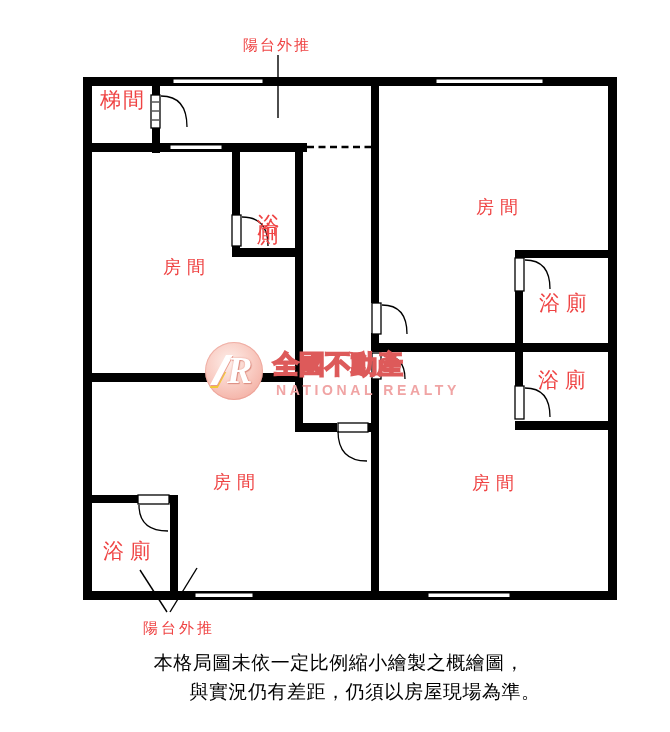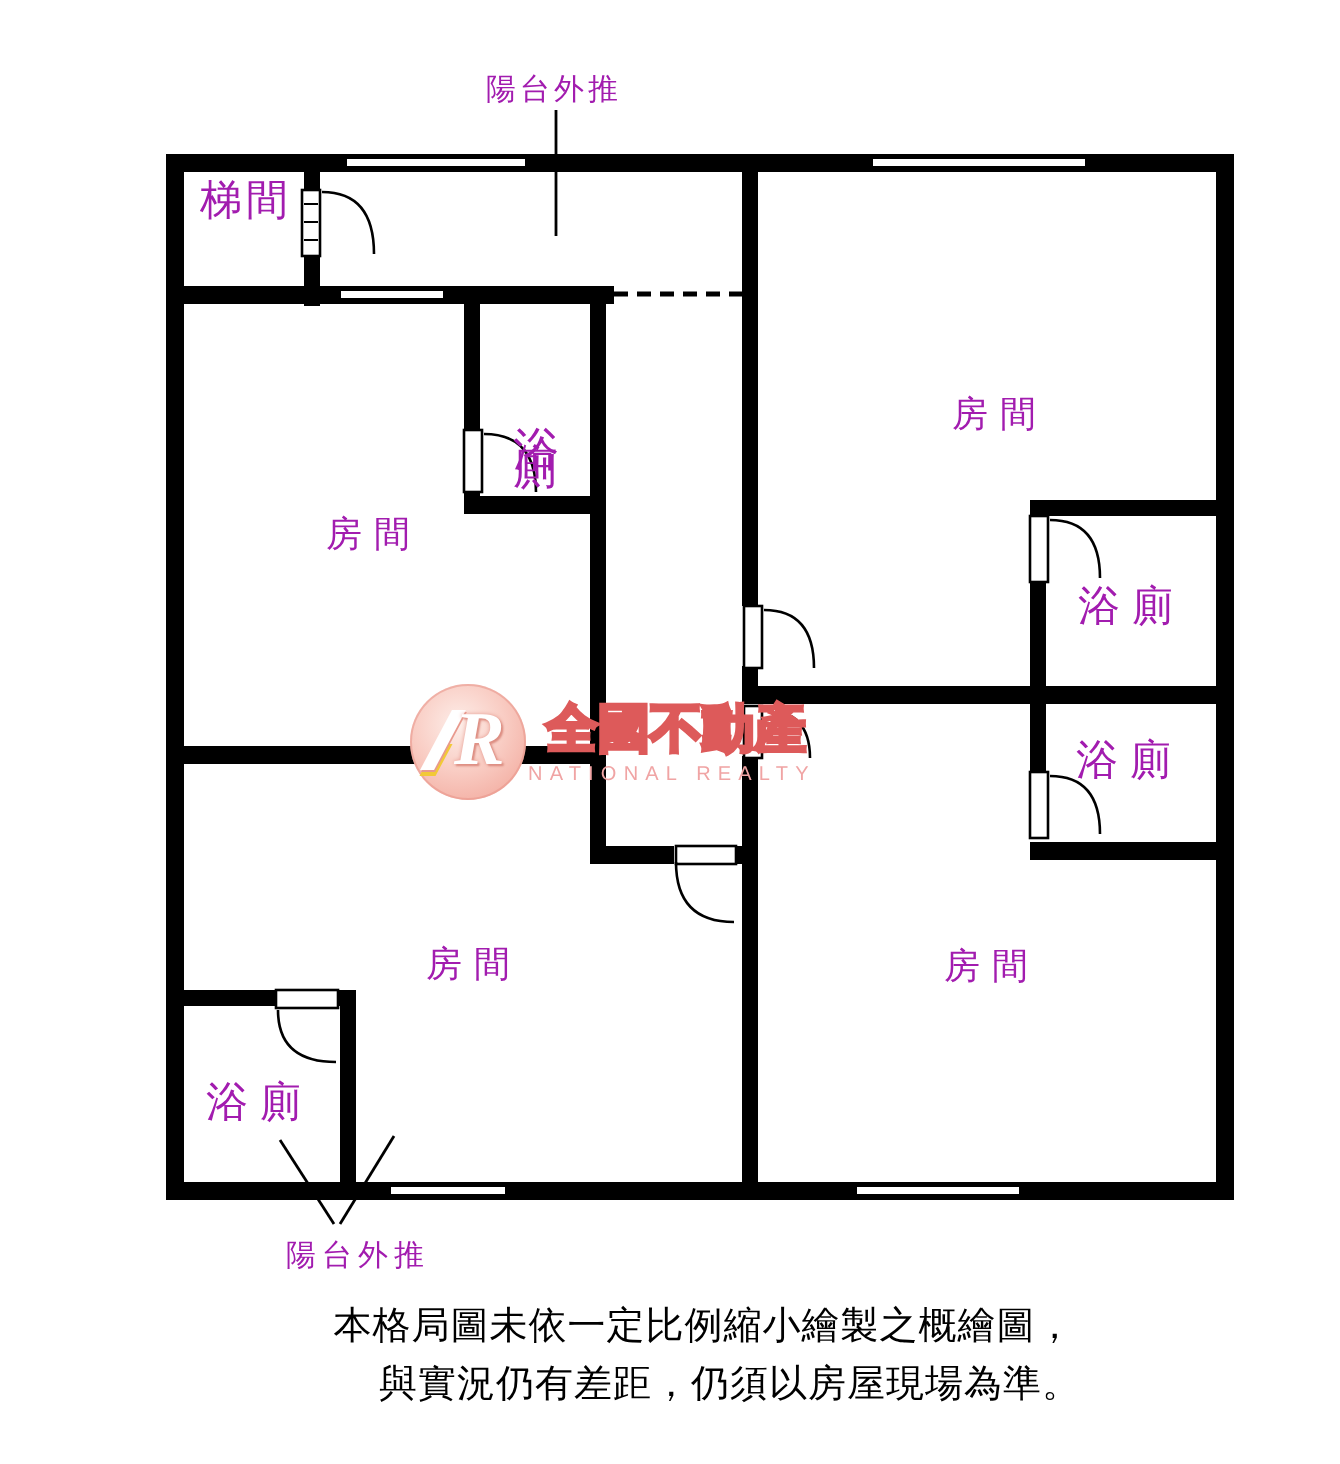--- a/index.html
+++ b/index.html
@@ -1,21 +1,21 @@
 <!DOCTYPE html>
 <html><head>
 <meta charset="utf-8">
 <style>
   html,body{margin:0;padding:0;background:#ffffff;}
   #canvas{
     position:relative;width:670px;height:732px;background:#ffffff;overflow:hidden;
     font-family:"Liberation Serif","DejaVu Serif",serif;color:#000;
   }
   #plan-svg{position:absolute;left:0;top:0;}
-  .lbl{position:absolute;transform:translate(-50%,-50%);white-space:nowrap;color:#a21caf;}
+  .lbl{position:absolute;transform:translate(-50%,-50%);white-space:nowrap;color:#ef4444;}
   .room-lbl{font-size:18px;letter-spacing:6px;}
   .bath-lbl{font-size:21px;letter-spacing:6px;}
   .stair-lbl{font-size:21px;letter-spacing:2px;}
   .bath-vert{font-size:23px;writing-mode:vertical-rl;text-orientation:upright;letter-spacing:7px;}
   .balcony-lbl{font-size:15px;letter-spacing:2px;}
   .balcony-lbl2{font-size:15px;letter-spacing:3px;}
   .disclaimer{position:absolute;transform:translateX(-50%);font-size:19px;letter-spacing:0.5px;white-space:nowrap;}
   
   #wm-circle{
     position:absolute;left:205px;top:342px;width:58px;height:58px;border-radius:50%;
@@ -34,22 +34,22 @@
     position:absolute;left:22px;top:6px;font-family:"Liberation Serif",serif;
     font-style:italic;font-weight:700;font-size:38px;line-height:44px;color:#ffffff;
     text-shadow:0 0 2px #e republican;
     text-shadow:0 0 2px #e5968b,1px 1px 1px #d98a7e;
   }
   #wm-brand{
     position:absolute;left:273px;top:345px;font-size:26px;font-weight:700;line-height:40px;
     letter-spacing:0px;color:#fcf0ef;-webkit-text-stroke:1.8px #dd5a5a;white-space:nowrap;
   }
   #wm-brand-en{
-    position:absolute;left:264px;top:382px;font-family:"Liberation Sans",sans-serif;
-    font-size:10px;font-weight:400;letter-spacing:3.6px;color:#f0a4a4;white-space:nowrap;
+    position:absolute;left:276px;top:382px;font-family:"Liberation Sans",sans-serif;
+    font-size:14px;font-weight:700;letter-spacing:3.6px;color:#f0a4a4;white-space:nowrap;
   }
 </style>
 </head>
 <body>
 
 <div id="canvas">
 
   <svg id="plan-svg" width="670" height="732" viewBox="0 0 670 732">
 
     <g fill="#000000">
@@ -180,16 +180,16 @@
   <div class="lbl balcony-lbl2" style="left:179px;top:628px;">陽台外推</div>
 
   <div id="wm-circle">
     <div id="wm-slash-gold"></div>
     <div id="wm-slash"></div>
     <div id="wm-r">R</div>
   </div>
   <div id="wm-brand">全國不動產</div>
   <div id="wm-brand-en">NATIONAL REALTY</div>
 
-  <div class="disclaimer" style="left:352px;top:650px;">本格局圖未依一定比例縮小繪製之概繪圖，</div>
+  <div class="disclaimer" style="left:339px;top:650px;">本格局圖未依一定比例縮小繪製之概繪圖，</div>
   <div class="disclaimer" style="left:365px;top:679px;">與實況仍有差距，仍須以房屋現場為準。</div>
 
 </div>
 
 </body></html>

